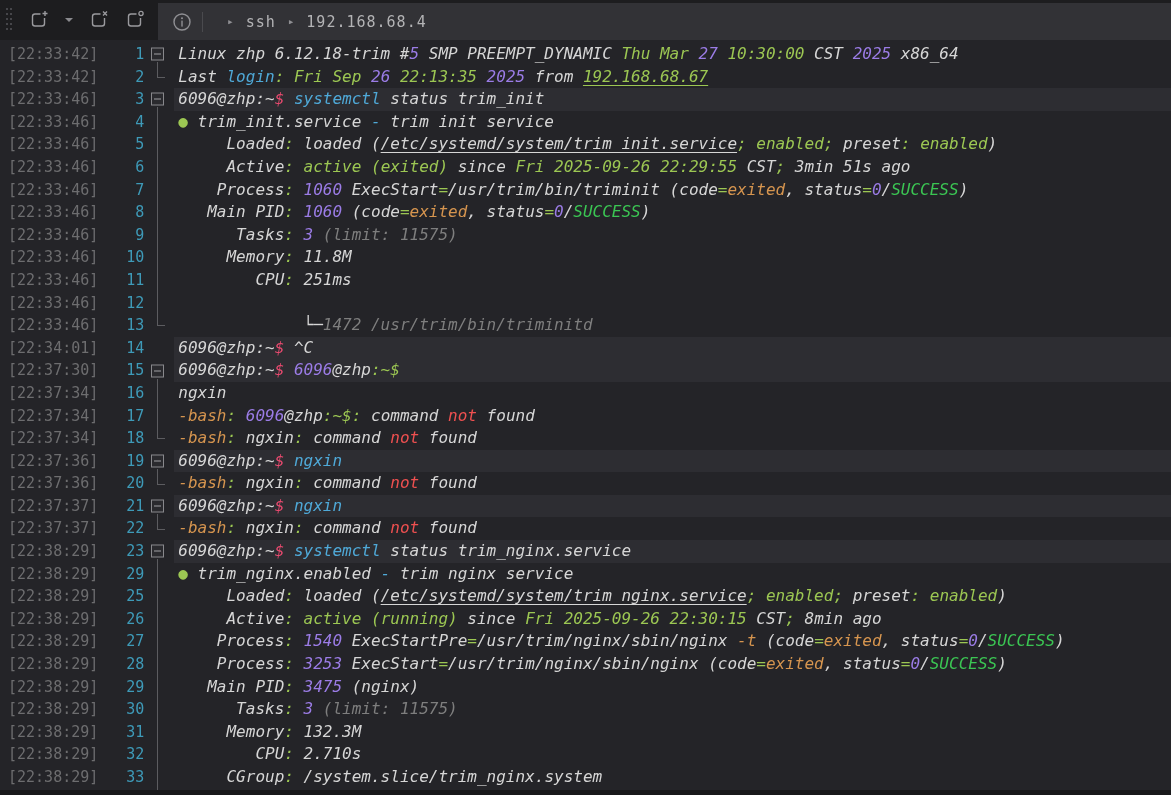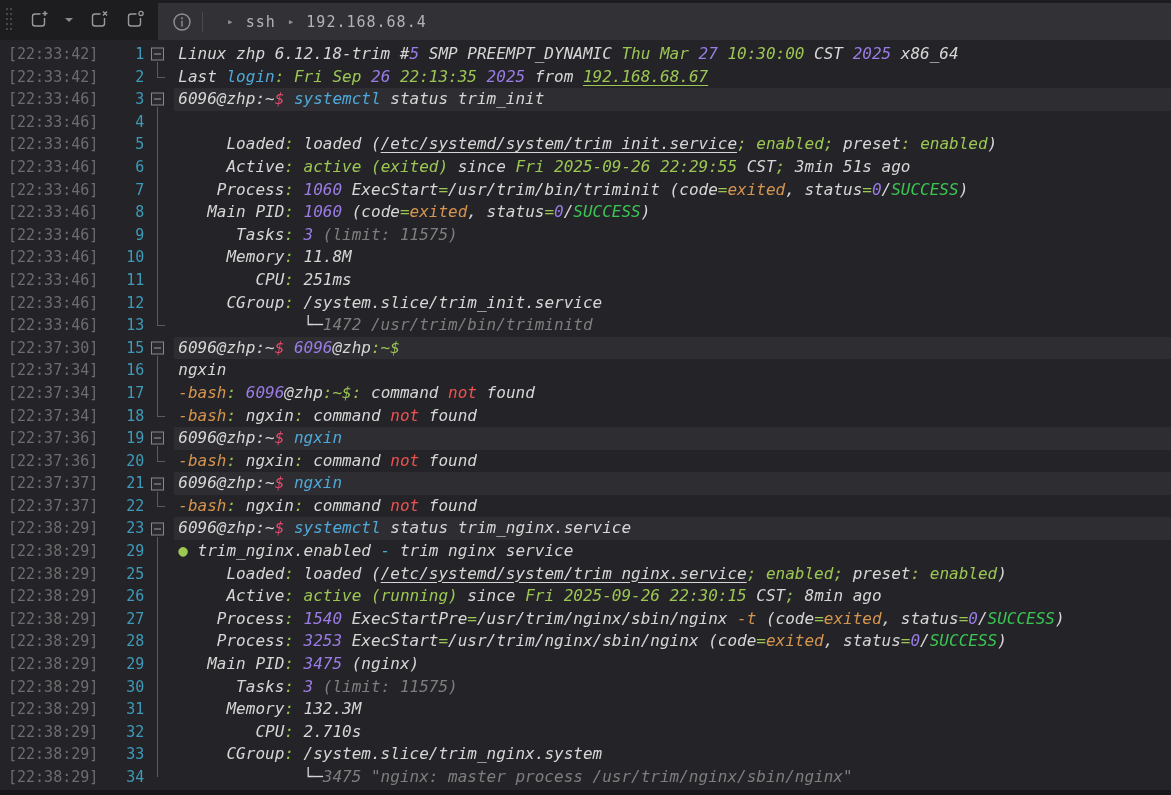--- a/index.html
+++ b/index.html
@@ -86,30 +86,31 @@
     <span class="arrow">▸</span>
     <span class="crumb">192.168.68.4</span>
   </div>
 </div>
 
 <div class="term">
   <div>
       <div class="row"><span class="ts">[22:33:42]</span><span class="num">1</span><span class="fold"><span class="fbox"></span><span class="stem"></span></span><span class="txt"><span style="color: rgb(214, 214, 214);">Linux zhp 6.12.18-trim #</span><span style="color: rgb(155, 124, 230);">5</span><span style="color: rgb(214, 214, 214);"> SMP PREEMPT_DYNAMIC </span><span style="color: rgb(156, 199, 83);">Thu Mar </span><span style="color: rgb(155, 124, 230);">27</span><span style="color: rgb(214, 214, 214);"> </span><span style="color: rgb(156, 199, 83);">10:30:00</span><span style="color: rgb(214, 214, 214);"> CST </span><span style="color: rgb(155, 124, 230);">2025</span><span style="color: rgb(214, 214, 214);"> x86_64</span></span></div>
       <div class="row"><span class="ts">[22:33:42]</span><span class="num">2</span><span class="fold"><span class="vhalf"></span><span class="harm"></span></span><span class="txt"><span style="color: rgb(214, 214, 214);">Last </span><span style="color: rgb(79, 169, 216);">login</span><span style="color: rgb(156, 199, 83);">:</span><span style="color: rgb(214, 214, 214);"> </span><span style="color: rgb(156, 199, 83);">Fri Sep </span><span style="color: rgb(155, 124, 230);">26</span><span style="color: rgb(214, 214, 214);"> </span><span style="color: rgb(156, 199, 83);">22:13:35</span><span style="color: rgb(214, 214, 214);"> </span><span style="color: rgb(155, 124, 230);">2025</span><span style="color: rgb(214, 214, 214);"> from </span><span class="u" style="color: rgb(156, 199, 83);">192.168.68.67</span></span></div>
       <div class="row hl"><span class="ts">[22:33:46]</span><span class="num">3</span><span class="fold"><span class="fbox"></span><span class="stem"></span></span><span class="txt"><span style="color: rgb(214, 214, 214);">6096@zhp:~</span><span style="color: rgb(232, 74, 111);">$</span><span style="color: rgb(214, 214, 214);"> </span><span style="color: rgb(79, 169, 216);">systemctl</span><span style="color: rgb(214, 214, 214);"> status trim_init</span></span></div>
-      <div class="row"><span class="ts">[22:33:46]</span><span class="num">4</span><span class="fold"><span class="vline"></span></span></div>
+      <div class="row"><span class="ts">[22:33:46]</span><span class="num">4</span><span class="fold"><span class="vline"></span></span><span class="txt"><span style="color: rgb(156, 199, 83);">● </span><span style="color: rgb(214, 214, 214);">trim_init.service </span><span style="color: rgb(79, 169, 216);">-</span><span style="color: rgb(214, 214, 214);"> trim init service</span></span></div>
       <div class="row"><span class="ts">[22:33:46]</span><span class="num">5</span><span class="fold"><span class="vline"></span></span><span class="txt"><span style="color: rgb(214, 214, 214);">     Loaded</span><span style="color: rgb(156, 199, 83);">:</span><span style="color: rgb(214, 214, 214);"> loaded (</span><span class="u" style="color: rgb(214, 214, 214);">/etc/systemd/system/trim_init.service</span><span style="color: rgb(156, 199, 83);">;</span><span style="color: rgb(214, 214, 214);"> </span><span style="color: rgb(156, 199, 83);">enabled</span><span style="color: rgb(156, 199, 83);">;</span><span style="color: rgb(214, 214, 214);"> preset</span><span style="color: rgb(156, 199, 83);">:</span><span style="color: rgb(214, 214, 214);"> </span><span style="color: rgb(156, 199, 83);">enabled</span><span style="color: rgb(214, 214, 214);">)</span></span></div>
       <div class="row"><span class="ts">[22:33:46]</span><span class="num">6</span><span class="fold"><span class="vline"></span></span><span class="txt"><span style="color: rgb(214, 214, 214);">     Active</span><span style="color: rgb(156, 199, 83);">:</span><span style="color: rgb(214, 214, 214);"> </span><span style="color: rgb(156, 199, 83);">active (exited)</span><span style="color: rgb(214, 214, 214);"> since </span><span style="color: rgb(156, 199, 83);">Fri 2025-09-26 22:29:55</span><span style="color: rgb(214, 214, 214);"> CST</span><span style="color: rgb(156, 199, 83);">;</span><span style="color: rgb(214, 214, 214);"> 3min 51s ago</span></span></div>
       <div class="row"><span class="ts">[22:33:46]</span><span class="num">7</span><span class="fold"><span class="vline"></span></span><span class="txt"><span style="color: rgb(214, 214, 214);">    Process</span><span style="color: rgb(156, 199, 83);">:</span><span style="color: rgb(214, 214, 214);"> </span><span style="color: rgb(155, 124, 230);">1060</span><span style="color: rgb(214, 214, 214);"> ExecStart</span><span style="color: rgb(156, 199, 83);">=</span><span style="color: rgb(214, 214, 214);">/usr/trim/bin/triminit (code</span><span style="color: rgb(156, 199, 83);">=</span><span style="color: rgb(214, 149, 79);">exited</span><span style="color: rgb(214, 214, 214);">, status</span><span style="color: rgb(156, 199, 83);">=</span><span style="color: rgb(155, 124, 230);">0</span><span style="color: rgb(214, 214, 214);">/</span><span style="color: rgb(59, 197, 83);">SUCCESS</span><span style="color: rgb(214, 214, 214);">)</span></span></div>
       <div class="row"><span class="ts">[22:33:46]</span><span class="num">8</span><span class="fold"><span class="vline"></span></span><span class="txt"><span style="color: rgb(214, 214, 214);">   Main PID</span><span style="color: rgb(156, 199, 83);">:</span><span style="color: rgb(214, 214, 214);"> </span><span style="color: rgb(155, 124, 230);">1060</span><span style="color: rgb(214, 214, 214);"> (code</span><span style="color: rgb(156, 199, 83);">=</span><span style="color: rgb(214, 149, 79);">exited</span><span style="color: rgb(214, 214, 214);">, status</span><span style="color: rgb(156, 199, 83);">=</span><span style="color: rgb(155, 124, 230);">0</span><span style="color: rgb(214, 214, 214);">/</span><span style="color: rgb(59, 197, 83);">SUCCESS</span><span style="color: rgb(214, 214, 214);">)</span></span></div>
       <div class="row"><span class="ts">[22:33:46]</span><span class="num">9</span><span class="fold"><span class="vline"></span></span><span class="txt"><span style="color: rgb(214, 214, 214);">      Tasks</span><span style="color: rgb(156, 199, 83);">:</span><span style="color: rgb(214, 214, 214);"> </span><span style="color: rgb(155, 124, 230);">3</span><span style="color: rgb(214, 214, 214);"> </span><span style="color: rgb(126, 126, 126);">(limit: 11575)</span></span></div>
       <div class="row"><span class="ts">[22:33:46]</span><span class="num">10</span><span class="fold"><span class="vline"></span></span><span class="txt"><span style="color: rgb(214, 214, 214);">     Memory</span><span style="color: rgb(156, 199, 83);">:</span><span style="color: rgb(214, 214, 214);"> 11.8M</span></span></div>
       <div class="row"><span class="ts">[22:33:46]</span><span class="num">11</span><span class="fold"><span class="vline"></span></span><span class="txt"><span style="color: rgb(214, 214, 214);">        CPU</span><span style="color: rgb(156, 199, 83);">:</span><span style="color: rgb(214, 214, 214);"> 251ms</span></span></div>
-      <div class="row"><span class="ts">[22:33:46]</span><span class="num">12</span><span class="fold"><span class="vline"></span></span><span class="txt"><span style="color: rgb(214, 214, 214);">     CGroup</span><span style="color: rgb(156, 199, 83);">:</span><span style="color: rgb(214, 214, 214);"> /system.slice/trim_init.service</span></span></div>
+      <div class="row"><span class="ts">[22:33:46]</span><span class="num">12</span><span class="fold"><span class="vline"></span></span></div>
       <div class="row"><span class="ts">[22:33:46]</span><span class="num">13</span><span class="fold"><span class="vhalf"></span><span class="harm"></span></span><span class="txt"><span style="color: rgb(214, 214, 214);">             └─</span><span style="color: rgb(126, 126, 126);">1472 /usr/trim/bin/triminitd</span></span></div>
+      <div class="row hl"><span class="ts">[22:34:01]</span><span class="num">14</span><span class="fold"></span><span class="txt"><span style="color: rgb(214, 214, 214);">6096@zhp:~</span><span style="color: rgb(232, 74, 111);">$</span><span style="color: rgb(214, 214, 214);"> ^C</span></span></div>
       <div class="row hl"><span class="ts">[22:37:30]</span><span class="num">15</span><span class="fold"><span class="fbox"></span><span class="stem"></span></span><span class="txt"><span style="color: rgb(214, 214, 214);">6096@zhp:~</span><span style="color: rgb(232, 74, 111);">$</span><span style="color: rgb(214, 214, 214);"> </span><span style="color: rgb(155, 124, 230);">6096</span><span style="color: rgb(214, 214, 214);">@zhp</span><span style="color: rgb(156, 199, 83);">:~$</span></span></div>
       <div class="row"><span class="ts">[22:37:34]</span><span class="num">16</span><span class="fold"><span class="vline"></span></span><span class="txt"><span style="color: rgb(214, 214, 214);">ngxin</span></span></div>
       <div class="row"><span class="ts">[22:37:34]</span><span class="num">17</span><span class="fold"><span class="vline"></span></span><span class="txt"><span style="color: rgb(214, 149, 79);">-bash</span><span style="color: rgb(156, 199, 83);">:</span><span style="color: rgb(214, 214, 214);"> </span><span style="color: rgb(155, 124, 230);">6096</span><span style="color: rgb(214, 214, 214);">@zhp</span><span style="color: rgb(156, 199, 83);">:~$</span><span style="color: rgb(156, 199, 83);">:</span><span style="color: rgb(214, 214, 214);"> command </span><span style="color: rgb(239, 80, 80);">not</span><span style="color: rgb(214, 214, 214);"> found</span></span></div>
       <div class="row"><span class="ts">[22:37:34]</span><span class="num">18</span><span class="fold"><span class="vhalf"></span><span class="harm"></span></span><span class="txt"><span style="color: rgb(214, 149, 79);">-bash</span><span style="color: rgb(156, 199, 83);">:</span><span style="color: rgb(214, 214, 214);"> ngxin</span><span style="color: rgb(156, 199, 83);">:</span><span style="color: rgb(214, 214, 214);"> command </span><span style="color: rgb(239, 80, 80);">not</span><span style="color: rgb(214, 214, 214);"> found</span></span></div>
       <div class="row hl"><span class="ts">[22:37:36]</span><span class="num">19</span><span class="fold"><span class="fbox"></span><span class="stem"></span></span><span class="txt"><span style="color: rgb(214, 214, 214);">6096@zhp:~</span><span style="color: rgb(232, 74, 111);">$</span><span style="color: rgb(214, 214, 214);"> </span><span style="color: rgb(79, 169, 216);">ngxin</span></span></div>
       <div class="row"><span class="ts">[22:37:36]</span><span class="num">20</span><span class="fold"><span class="vhalf"></span><span class="harm"></span></span><span class="txt"><span style="color: rgb(214, 149, 79);">-bash</span><span style="color: rgb(156, 199, 83);">:</span><span style="color: rgb(214, 214, 214);"> ngxin</span><span style="color: rgb(156, 199, 83);">:</span><span style="color: rgb(214, 214, 214);"> command </span><span style="color: rgb(239, 80, 80);">not</span><span style="color: rgb(214, 214, 214);"> found</span></span></div>
       <div class="row hl"><span class="ts">[22:37:37]</span><span class="num">21</span><span class="fold"><span class="fbox"></span><span class="stem"></span></span><span class="txt"><span style="color: rgb(214, 214, 214);">6096@zhp:~</span><span style="color: rgb(232, 74, 111);">$</span><span style="color: rgb(214, 214, 214);"> </span><span style="color: rgb(79, 169, 216);">ngxin</span></span></div>
       <div class="row"><span class="ts">[22:37:37]</span><span class="num">22</span><span class="fold"><span class="vhalf"></span><span class="harm"></span></span><span class="txt"><span style="color: rgb(214, 149, 79);">-bash</span><span style="color: rgb(156, 199, 83);">:</span><span style="color: rgb(214, 214, 214);"> ngxin</span><span style="color: rgb(156, 199, 83);">:</span><span style="color: rgb(214, 214, 214);"> command </span><span style="color: rgb(239, 80, 80);">not</span><span style="color: rgb(214, 214, 214);"> found</span></span></div>
       <div class="row hl"><span class="ts">[22:38:29]</span><span class="num">23</span><span class="fold"><span class="fbox"></span><span class="stem"></span></span><span class="txt"><span style="color: rgb(214, 214, 214);">6096@zhp:~</span><span style="color: rgb(232, 74, 111);">$</span><span style="color: rgb(214, 214, 214);"> </span><span style="color: rgb(79, 169, 216);">systemctl</span><span style="color: rgb(214, 214, 214);"> status trim_nginx.service</span></span></div>
       <div class="row"><span class="ts">[22:38:29]</span><span class="num">29</span><span class="fold"><span class="vline"></span></span><span class="txt"><span style="color: rgb(156, 199, 83);">● </span><span style="color: rgb(214, 214, 214);">trim_nginx.enabled </span><span style="color: rgb(79, 169, 216);">-</span><span style="color: rgb(214, 214, 214);"> trim nginx service</span></span></div>

